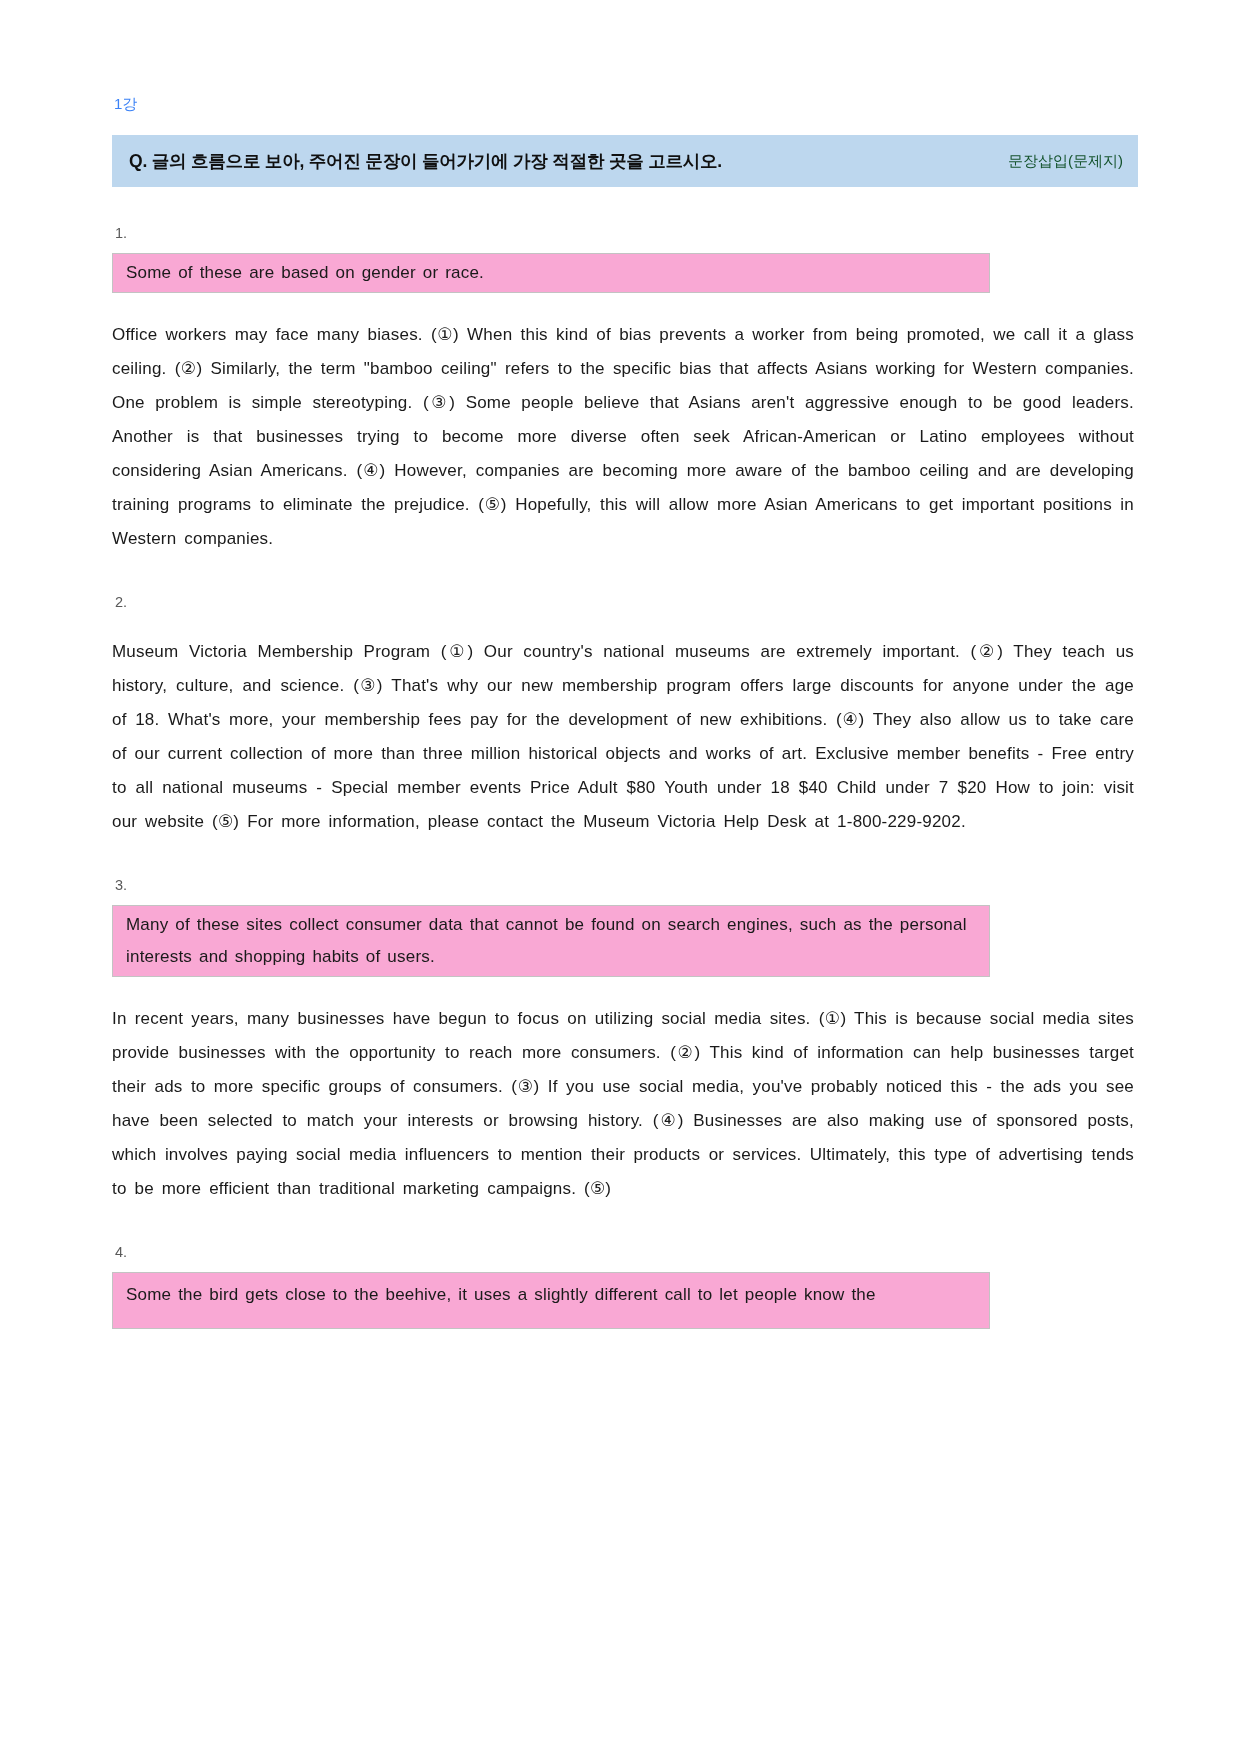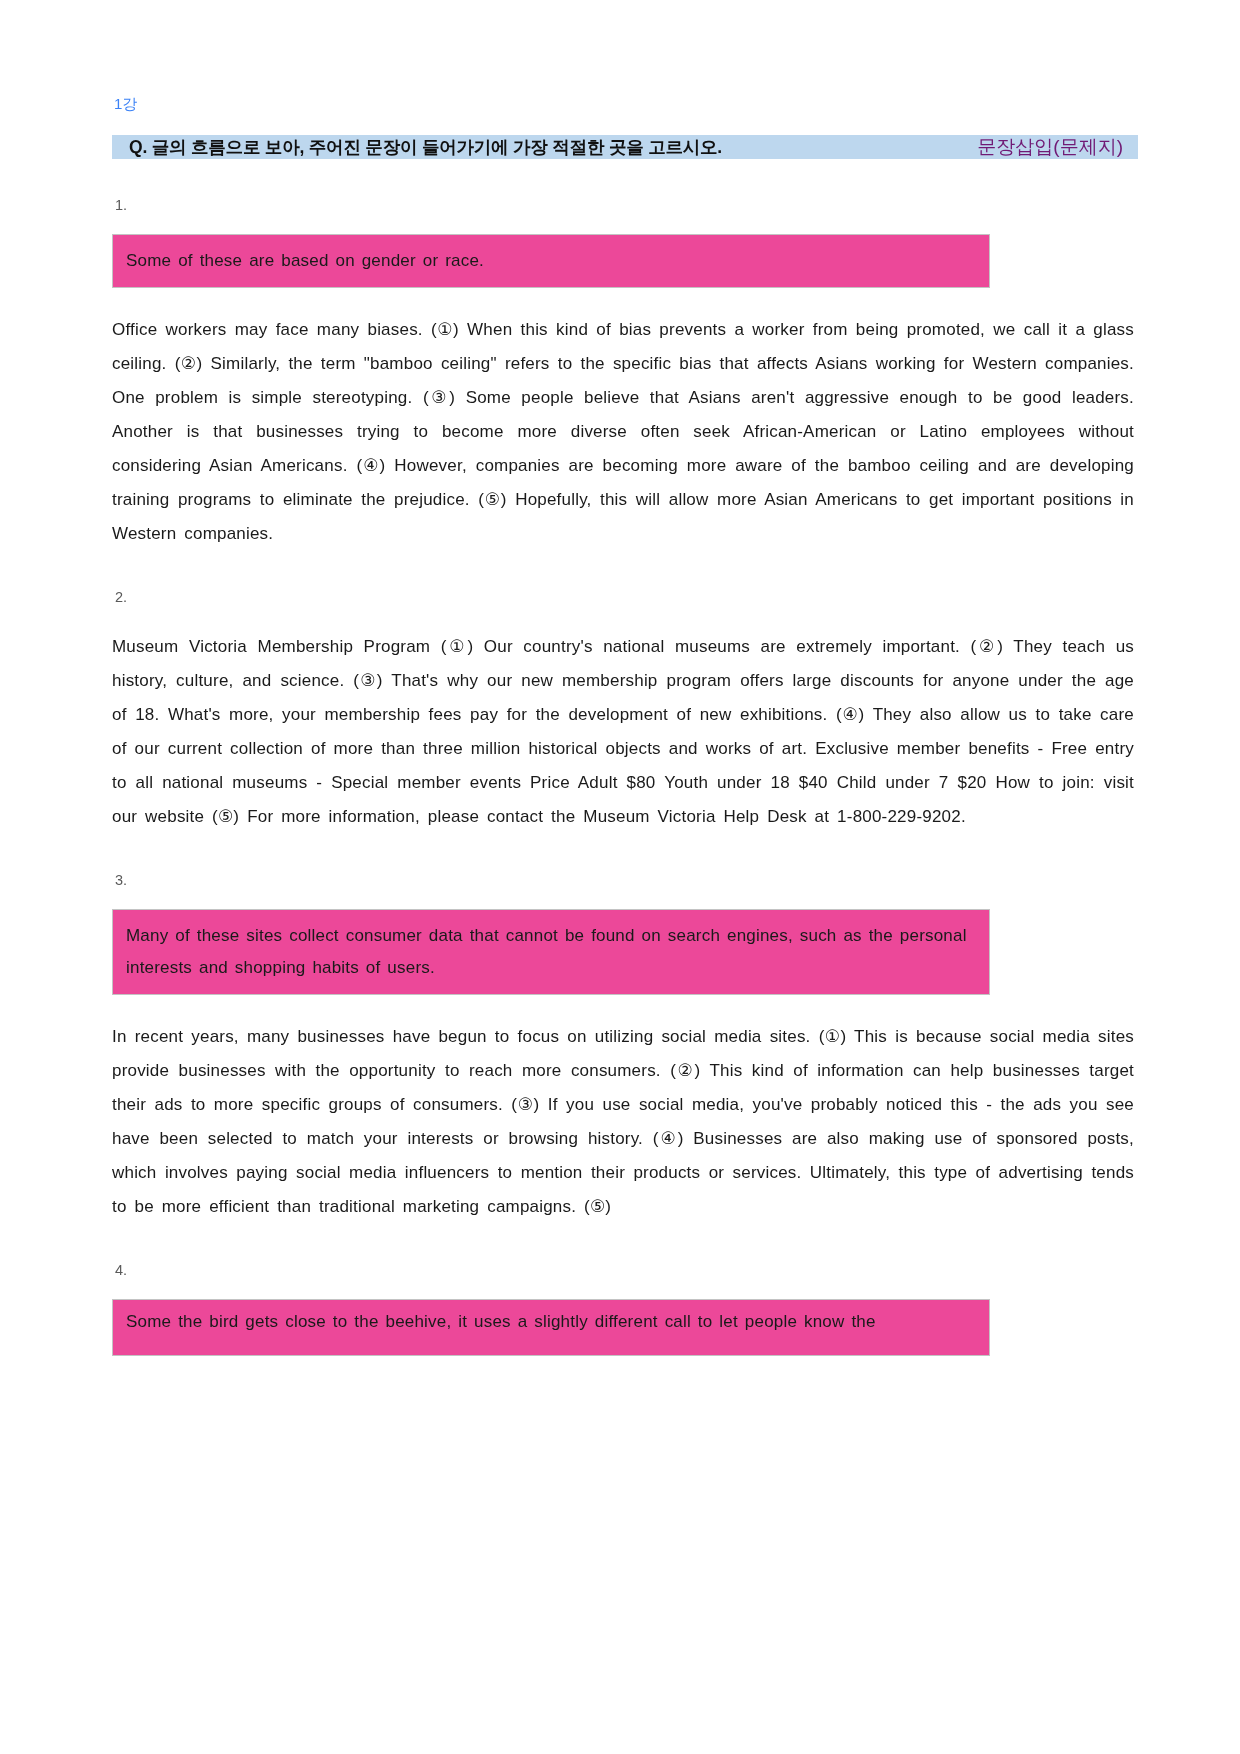--- a/index.html
+++ b/index.html
@@ -21,49 +21,49 @@
     padding: 95px 102px 60px 112px;
     background: #ffffff;
   }
   .lesson {
     font-size: 15px;
     color: #3b82f6;
     margin-left: 2px;
   }
   .qbar {
     margin-top: 21px;
-    height: 24px;
+    height: 52px;
     background: #bdd7ee;
     display: flex;
     align-items: center;
     justify-content: space-between;
     padding: 0 15px 0 17px;
   }
   .qprompt {
     font-weight: 700;
     font-size: 17.5px;
     color: #101010;
     letter-spacing: -0.2px;
   }
   .qcat {
-    font-size: 19px;
-    color: #701a75;
+    font-size: 15px;
+    color: #14532d;
   }
   .q-number {
     margin: 38px 0 0 3px;
     font-size: 14.5px;
     color: #595959;
   }
   .given-box {
     box-sizing: border-box;
-    margin-top: 21px;
+    margin-top: 12px;
     width: 878px;
     border: 1px solid #c3c3c3;
-    background: #ec4899;
-    padding: 10px 13px;
+    background: #f9a8d4;
+    padding: 3px 13px;
   }
   .given-box.tall {
     min-height: 57px;
     padding-top: 6px;
   }
   .given {
     margin: 0;
     font-size: 17px;
     line-height: 32px;
     color: #1a1a1a;

